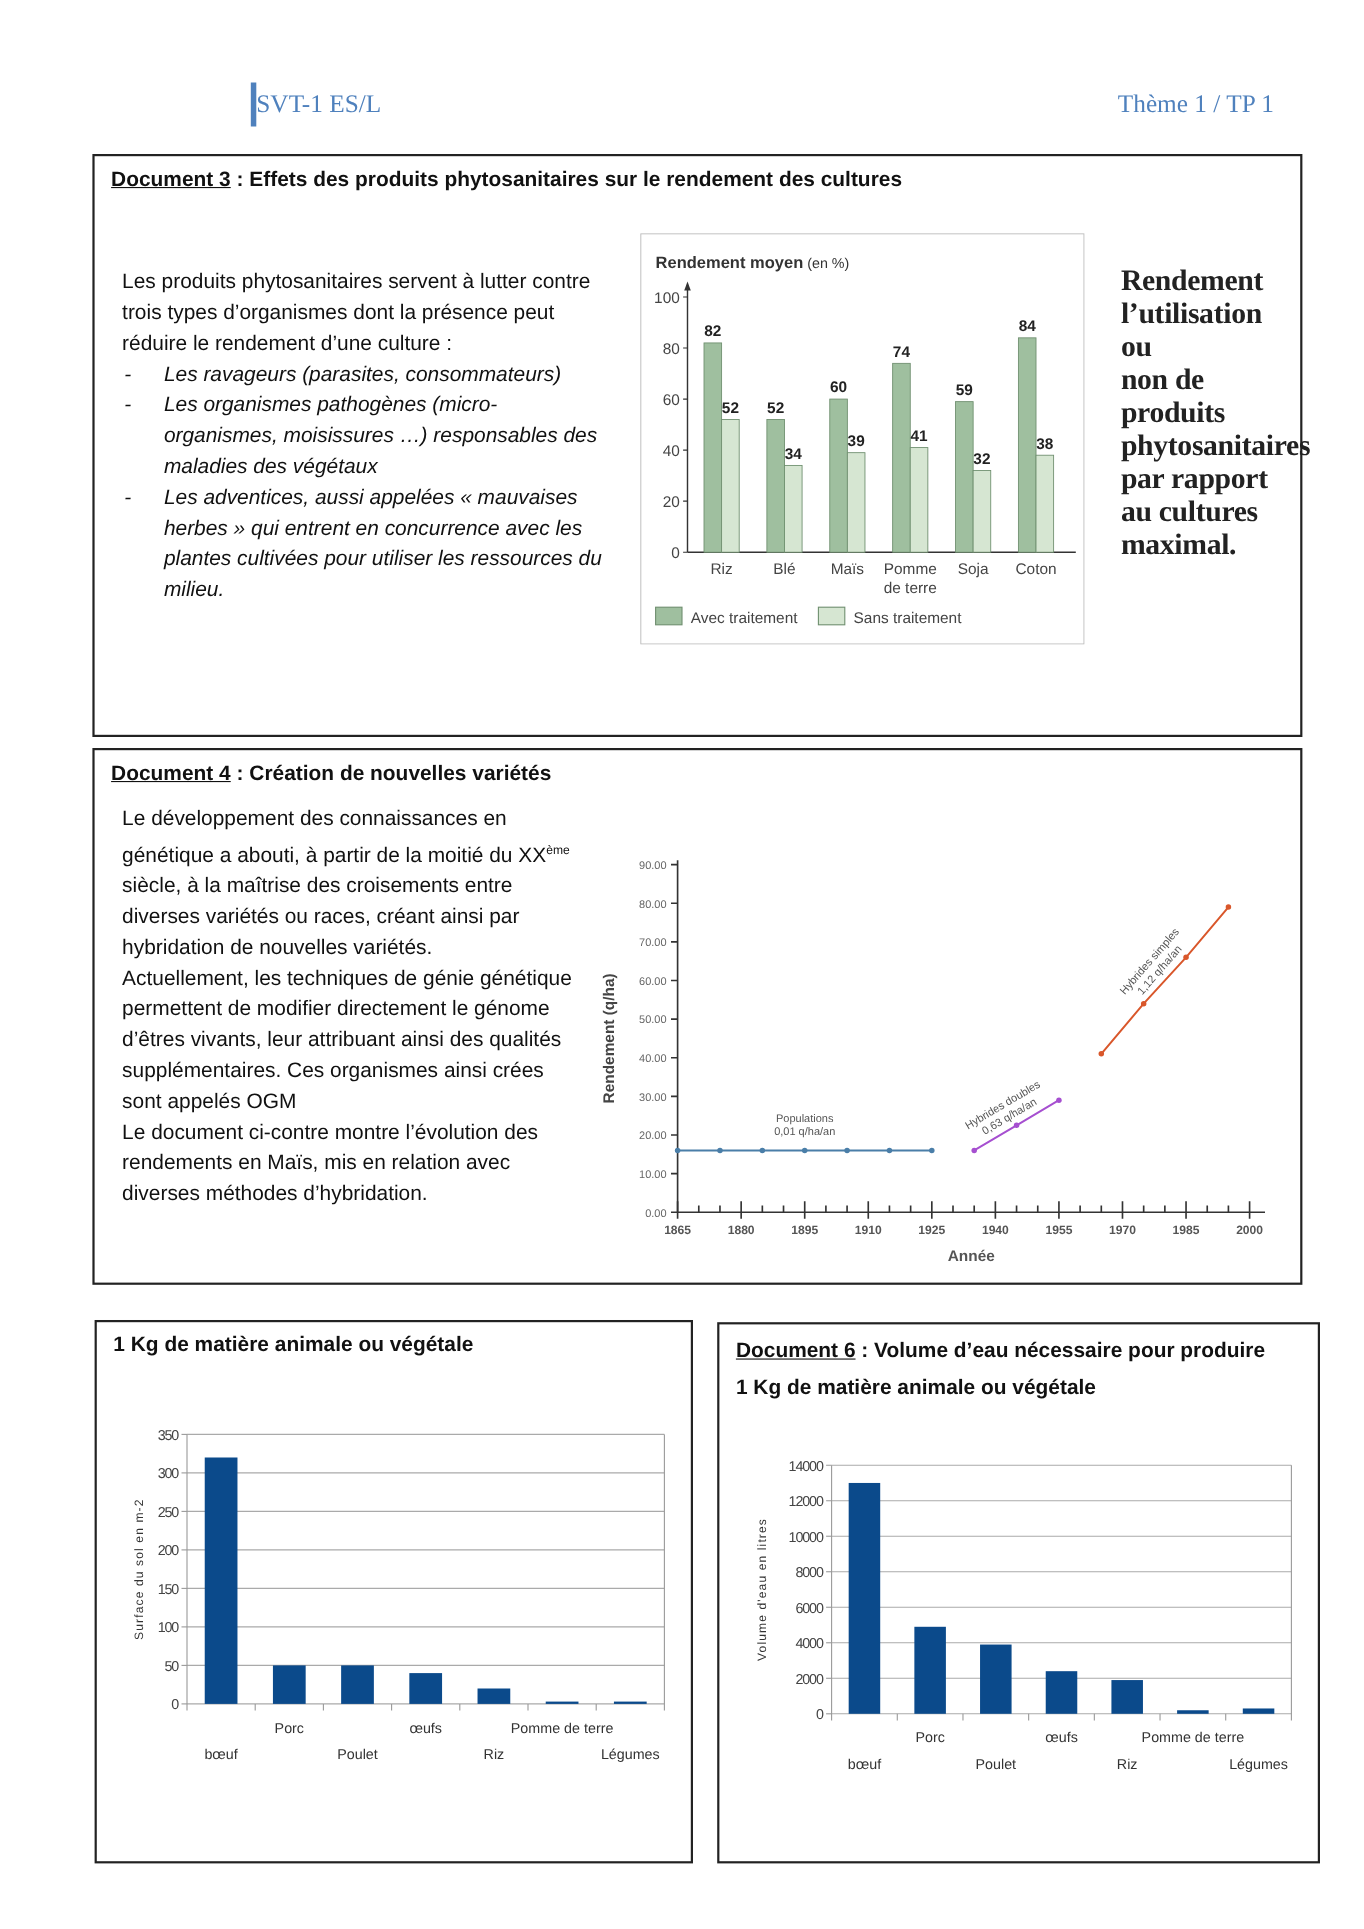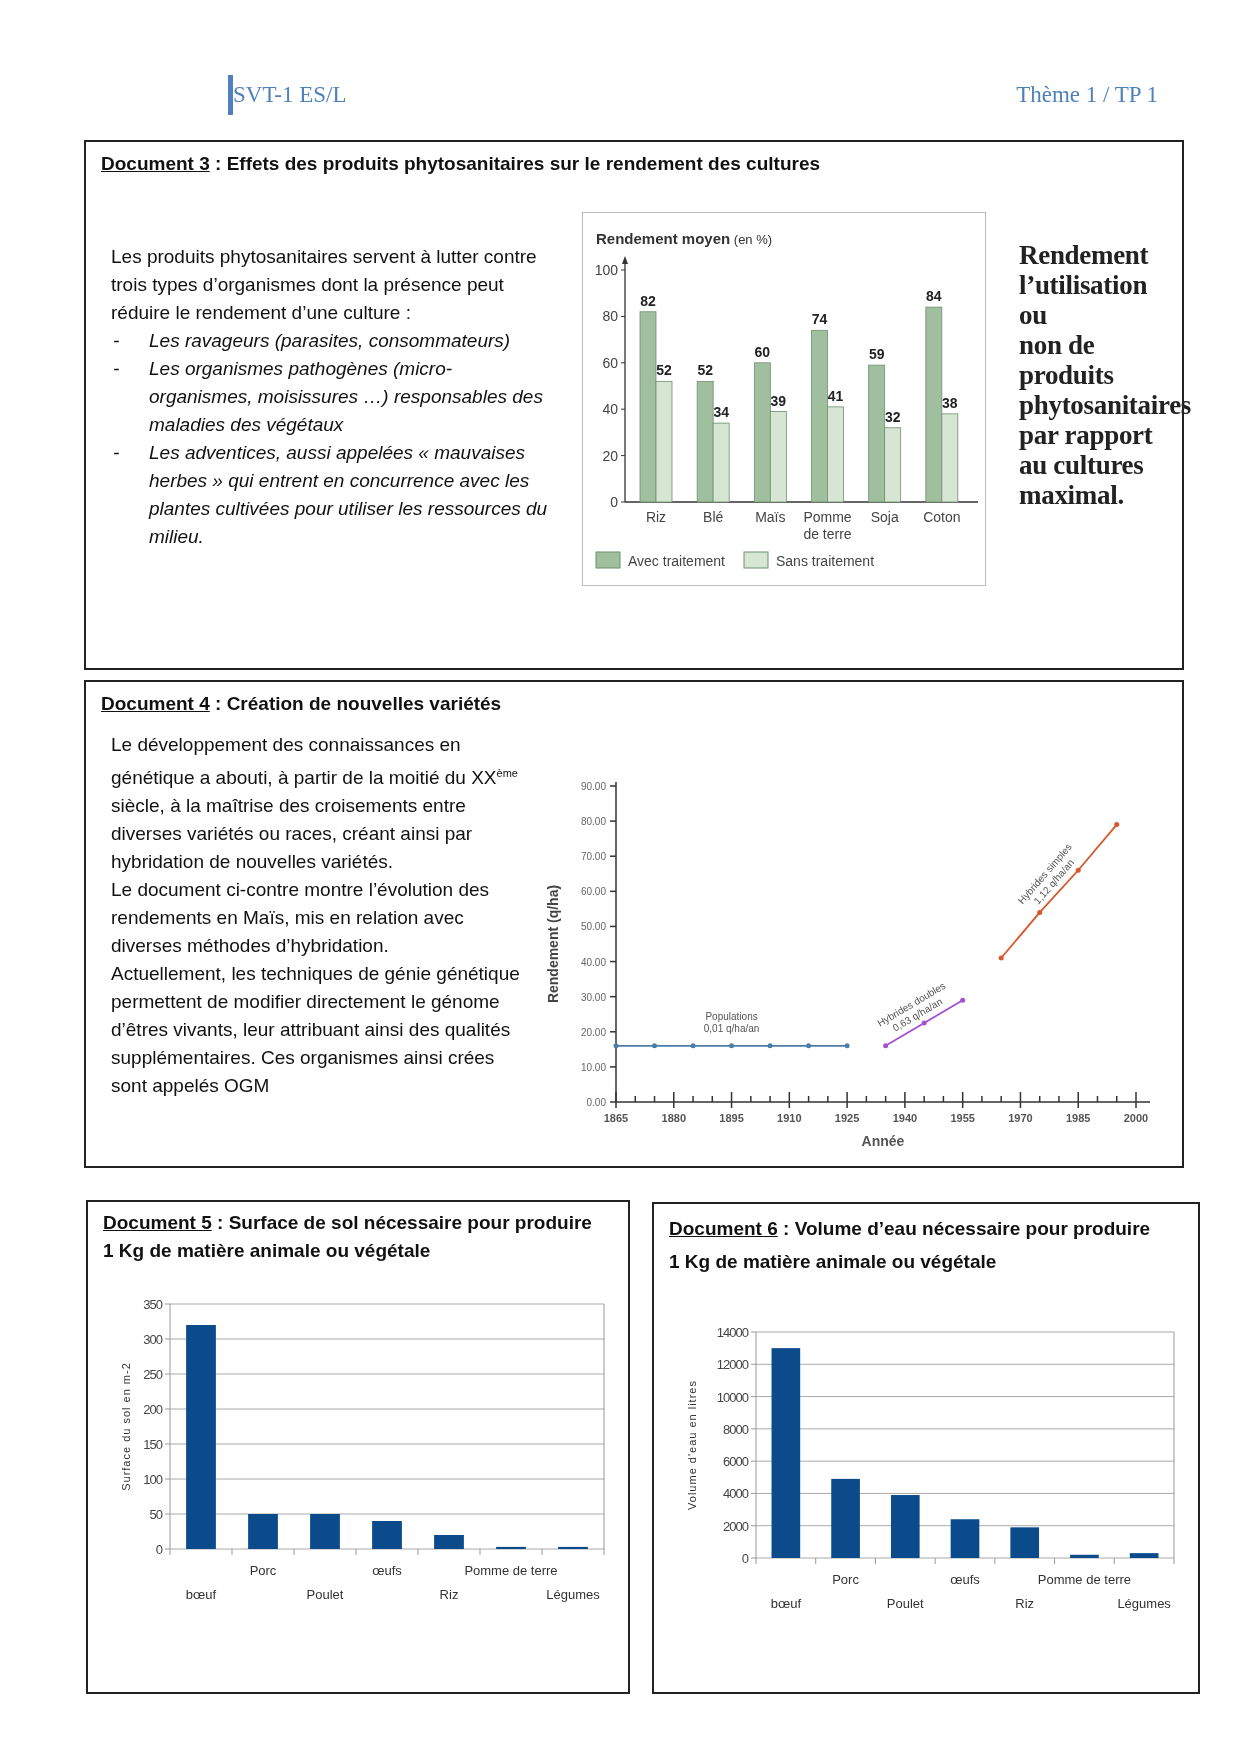--- a/index.html
+++ b/index.html
@@ -102,22 +102,22 @@
     <div>au cultures</div>
     <div>maximal.</div>
   </div>
 
 <div class="doc-box" style="left:84px; top:680px; width:1100px; height:488px;"></div>
 <div class="doc-title" style="left:101px; top:690px;">
   <span class="u">Document 4</span><span> : Création de nouvelles variétés</span>
 </div>
 <div class="body-text" style="left:111px; top:731px; width:420px;">
   <p><span>Le développement des connaissances en génétique a abouti, à partir de la moitié du XX</span><sup style="font-size:11px;margin-top:48px;">ème</sup><span> siècle, à la maîtrise des croisements entre diverses variétés ou races, créant ainsi par hybridation de nouvelles variétés.</span></p>
+  <p>Actuellement, les techniques de génie génétique permettent de modifier directement le génome d’êtres vivants, leur attribuant ainsi des qualités supplémentaires. Ces organismes ainsi crées sont appelés OGM</p>
   <p>Le document ci-contre montre l’évolution des rendements en Maïs, mis en relation avec diverses méthodes d’hybridation.</p>
-  <p>Actuellement, les techniques de génie génétique permettent de modifier directement le génome d’êtres vivants, leur attribuant ainsi des qualités supplémentaires. Ces organismes ainsi crées sont appelés OGM</p>
 </div>
 <svg id="chart4" style="position:absolute; left:530px; top:762px;" width="640" height="385">
     <line x1="86" y1="20" x2="86" y2="340" stroke="#333" stroke-width="1.5"></line>
     <line x1="86" y1="340" x2="620" y2="340" stroke="#333" stroke-width="1.5"></line>
     <line x1="80" y1="340" x2="86" y2="340" stroke="#333" stroke-width="1.5"></line>
     <text x="76" y="344" text-anchor="end" font-size="10" fill="#666">0.00</text>
     <line x1="80" y1="304.8888888888889" x2="86" y2="304.8888888888889" stroke="#333" stroke-width="1.5"></line>
     <text x="76" y="308.8888888888889" text-anchor="end" font-size="10" fill="#666">10.00</text>
     <line x1="80" y1="269.77777777777777" x2="86" y2="269.77777777777777" stroke="#333" stroke-width="1.5"></line>
     <text x="76" y="273.77777777777777" text-anchor="end" font-size="10" fill="#666">20.00</text>
@@ -201,21 +201,20 @@
     <circle cx="548.2222222222222" cy="108.26666666666668" r="2.5" fill="#d9572b"></circle>
     <circle cx="586.7407407407406" cy="62.622222222222206" r="2.5" fill="#d9572b"></circle>
     <g transform="translate(518.962962962963 115.33333333333334) rotate(-49.10451428363242)">
       <text x="0" y="-2" text-anchor="middle" font-size="10" fill="#555">Hybrides simples</text>
       <text x="0" y="10" text-anchor="middle" font-size="10" fill="#555">1,12 q/ha/an</text>
     </g>
   </svg>
 
 <div class="doc-box" style="left:86px; top:1200px; width:544px; height:494px;"></div>
 <div class="doc-title" style="left:103px; top:1209px; width:520px;">
-  <div><span class="u">Document 5</span><span> : Surface de sol nécessaire pour produire</span></div>
   <div>1 Kg de matière animale ou végétale</div>
 </div>
 <svg id="chart5" style="position:absolute; left:110px; top:1280px;" width="510" height="330">
     <line x1="60" y1="269" x2="494" y2="269" stroke="#aaa" stroke-width="1"></line>
     <line x1="55" y1="269" x2="60" y2="269" stroke="#999"></line>
     <text x="52" y="274" text-anchor="end" font-size="13" fill="#444" letter-spacing="-1">0</text>
     <line x1="60" y1="234" x2="494" y2="234" stroke="#aaa" stroke-width="1"></line>
     <line x1="55" y1="234" x2="60" y2="234" stroke="#999"></line>
     <text x="52" y="239" text-anchor="end" font-size="13" fill="#444" letter-spacing="-1">50</text>
     <line x1="60" y1="199" x2="494" y2="199" stroke="#aaa" stroke-width="1"></line>

